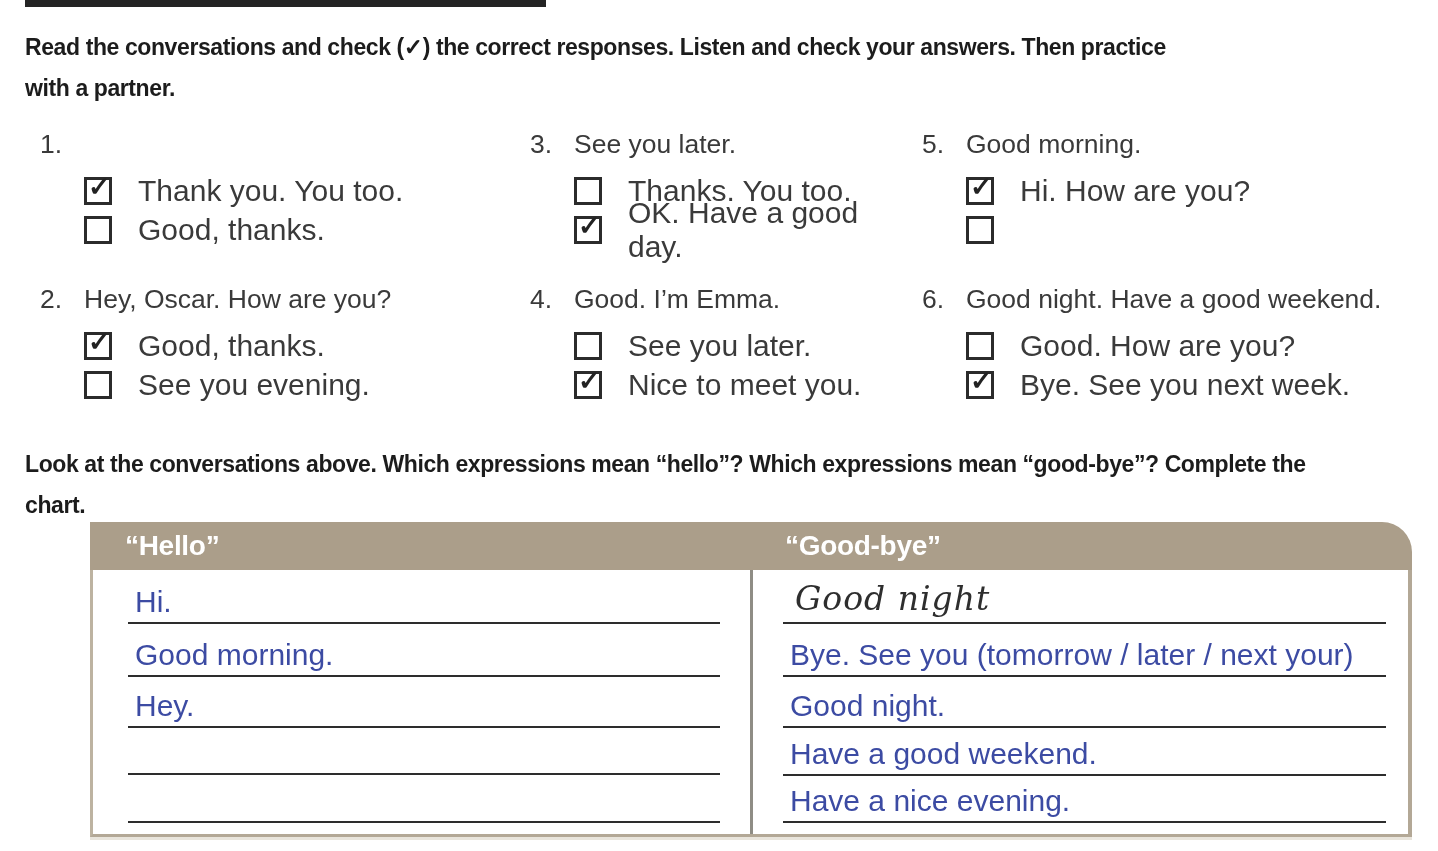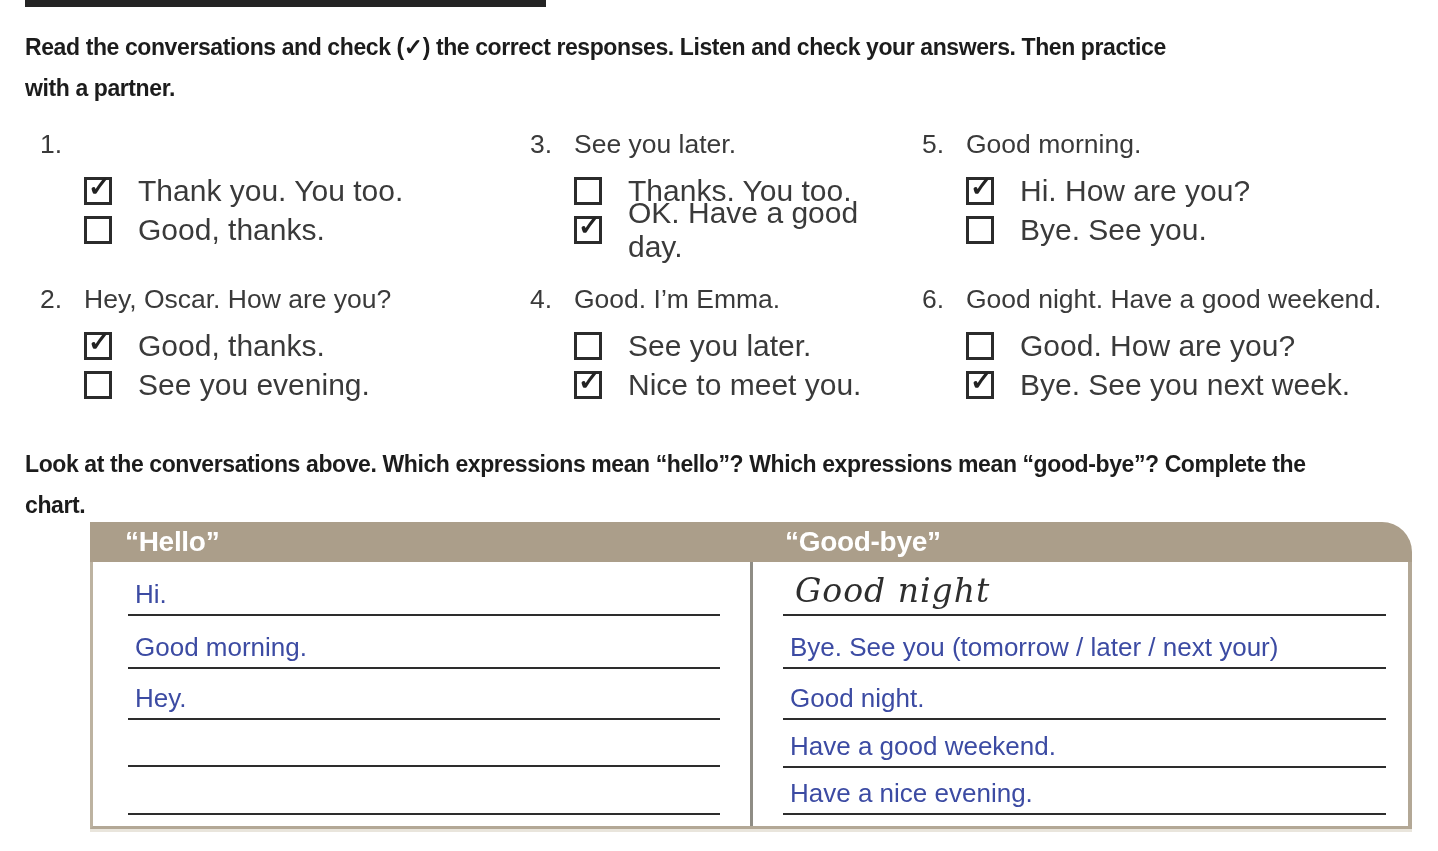--- a/index.html
+++ b/index.html
@@ -59,21 +59,21 @@
     font-weight: bold;
     color: #222222;
     line-height: 28px;
   }
   .opt-label { font-size: 30px; color: #3a3a3a; }
 
   
   .chart { position: absolute; left: 90px; top: 522px; width: 1322px; }
   .chart-header {
     display: flex;
-    height: 40px;
+    height: 48px;
     background: #ab9e8a;
     border-top-right-radius: 30px;
   }
   .hcell {
     display: flex; align-items: center;
     padding-left: 35px;
     color: #ffffff;
     font-weight: bold;
     font-size: 28px;
     letter-spacing: -0.3px;
@@ -101,21 +101,21 @@
     padding-bottom: 5px;
   }
   .c-left .entry { margin-left: 35px; margin-right: 30px; }
   .c-right .entry { margin-left: 30px; margin-right: 22px; }
   .entry.r1 { height: 54px; }
   .entry.r2 { height: 53px; }
   .entry.r3 { height: 51px; }
   .entry.r4 { height: 47px; }
   .entry.r5 { height: 48px; }
 
-  .answer { font-size: 26px; line-height: 30px; color: #3c4ba3; padding-left: 7px; }
+  .answer { font-size: 30px; line-height: 30px; color: #3c4ba3; padding-left: 7px; }
   .handwritten {
     font-family: "DejaVu Serif", serif;
     font-style: italic;
     font-weight: normal;
     font-size: 33px;
     line-height: 36px;
     color: #2e2e2e;
     letter-spacing: 1px;
     padding-left: 12px;
     padding-bottom: 0;
@@ -228,21 +228,20 @@
           <div class="opt">
             <span class="cb">
                 <span class="mark">✓</span>
               </span>
             <span class="opt-label">Hi. How are you?</span>
           </div>
           <div class="opt">
             <span class="cb">
                 <span class="mark"></span>
               </span>
-            <span class="opt-label">Bye. See you.</span>
           </div>
         </div>
       </div>
       <div class="item">
         <div class="prompt-row">
           <span class="num">6.</span>
           <span class="prompt">Good night. Have a good weekend.</span>
         </div>
         <div class="opts">
           <div class="opt">

